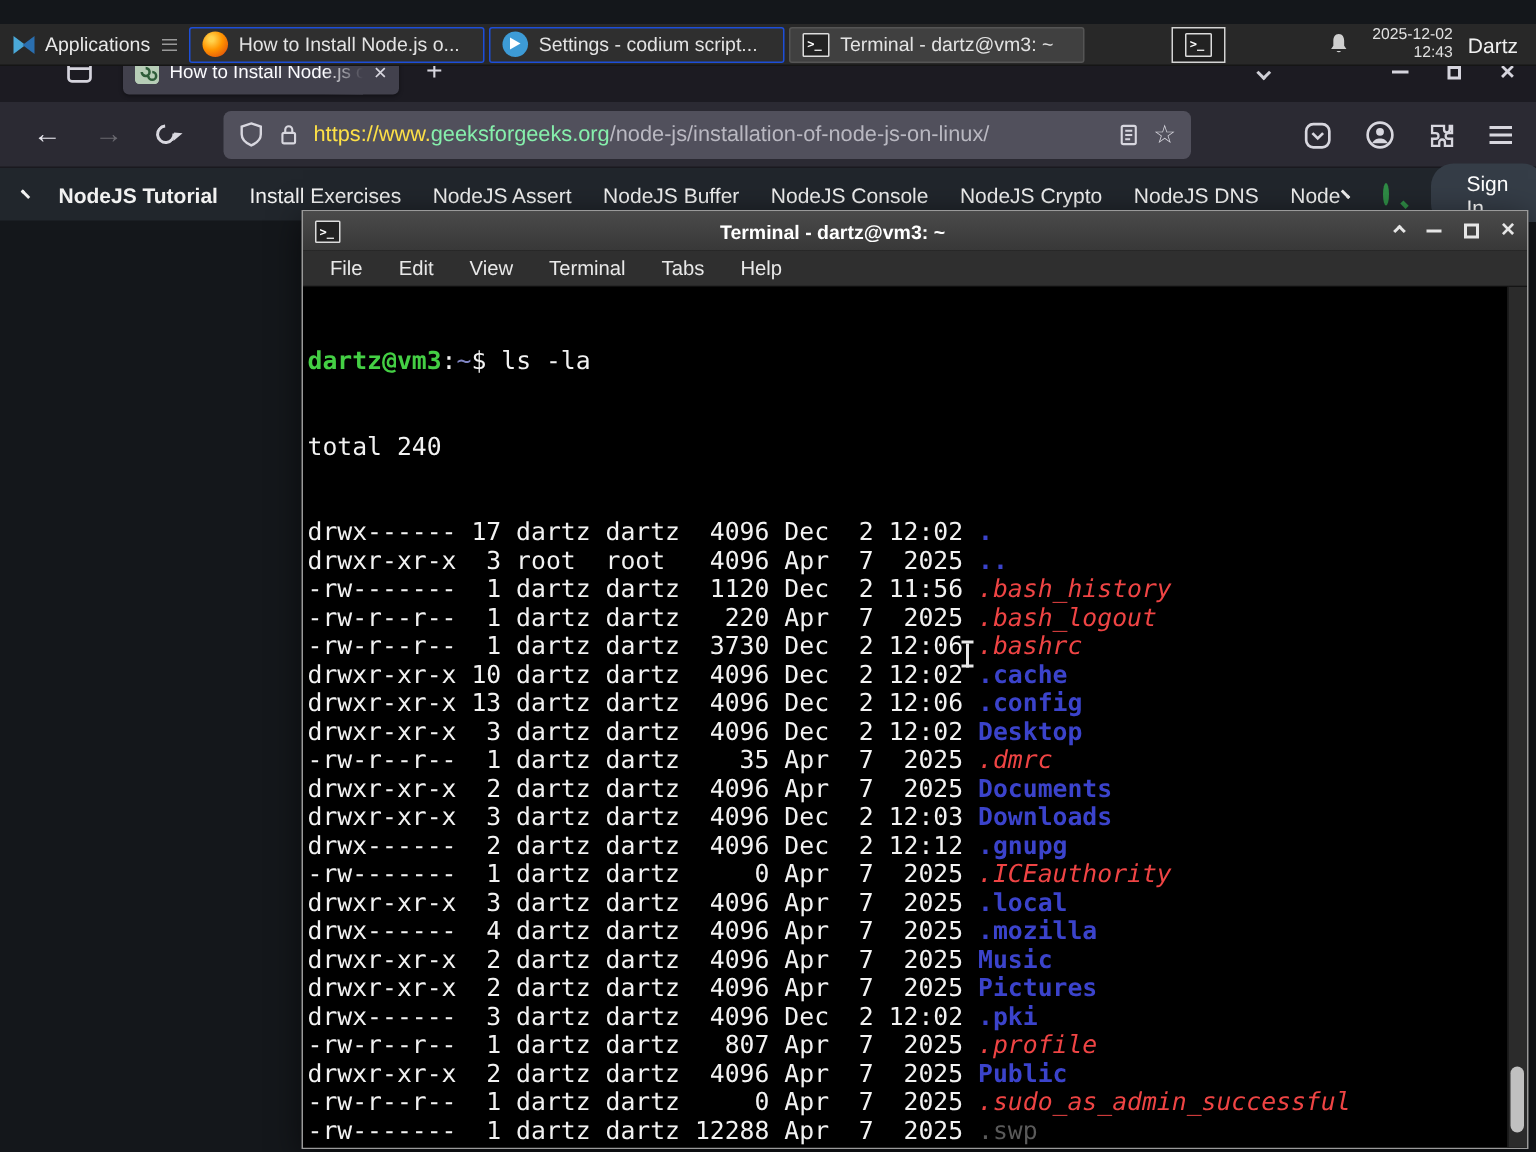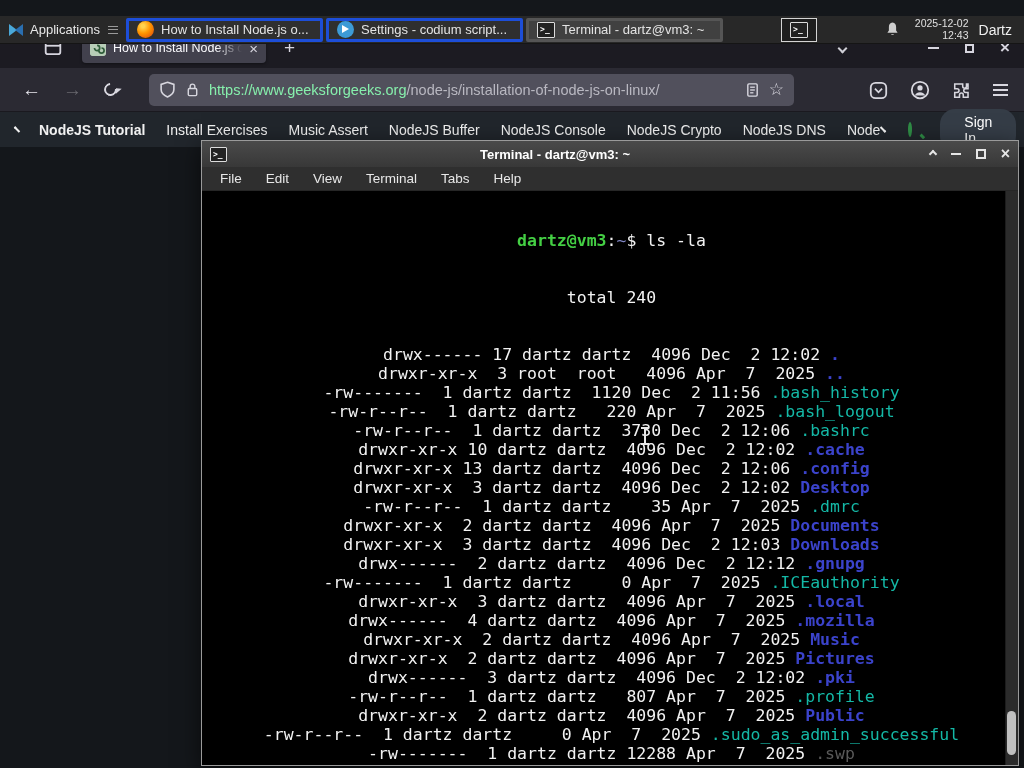--- a/index.html
+++ b/index.html
@@ -9,21 +9,21 @@
   
   #panel { position:absolute; left:0; top:16px; width:1024px; height:28px;
            background:#282828; border-bottom:1px solid #151515; z-index:40;
            display:flex; align-items:center; color:#e8e8e8; font-size:13px; }
   #apps-btn { display:flex; align-items:center; gap:6px; padding:0 8px; height:100%; }
   #apps-btn .lines { width:10px; height:8px; border-top:1.5px solid #9a9a9a;
            border-bottom:1.5px solid #9a9a9a; position:relative; margin-left:2px;}
   #apps-btn .lines::after{content:""; position:absolute; left:0; top:2.2px; width:10px; border-top:1.5px solid #9a9a9a;}
   .win-btn { display:flex; align-items:center; gap:7px; width:197px; height:24px;
              margin-right:3px; padding:0 8px; background:#2f2f2f;
-             border:3px solid #1d4ed8; border-radius:2px;
+             border:1px solid #1d4ed8; border-radius:2px;
              color:#e3e3e3; overflow:hidden; white-space:nowrap; }
   .win-btn.active { background:#404040; border-color:#555; }
   .win-btn .lbl { overflow:hidden; text-overflow:ellipsis; font-size:13px; }
   .mini-term { width:18px; height:16px; background:#222; border:1.5px solid #dcdcdc;
                color:#fff; font:bold 8px/13px "DejaVu Sans Mono", monospace;
                text-align:left; padding-left:2px; border-radius:1px; flex:none;}
   #pager-box { width:36px; height:24px; border:1px solid #d4d4d4; background:#1e1e1e;
                display:flex; align-items:center; justify-content:center; margin-left:55px;}
   #clock { text-align:right; font-size:10.5px; line-height:11.5px; color:#e0e0e0; margin:0 10px 0 14px; }
   #panel-user { font-size:14px; margin-right:12px; color:#f0f0f0;}
@@ -62,21 +62,21 @@
              display:flex; align-items:center; border-bottom:1px solid #1a191f;}
   .nav-arrow { font-size:19px; color:#e8e7ef; margin-left:22px; }
   .nav-arrow.dim { color:#69686f; }
   #reload { width:13px; height:13px; border:2px solid #d8d7df; border-radius:50%;
             border-top-color:transparent; transform:rotate(40deg); margin-left:22px; position:relative;}
   #reload::after { content:""; position:absolute; right:-3px; top:-4px;
             border:4px solid transparent; border-right-color:#d8d7df; transform:rotate(10deg);}
   #urlbar { width:645px; height:32px; margin-left:32px; background:#51505c; border-radius:5px;
             display:flex; align-items:center; padding:0 10px; gap:9px; }
   #urltext { flex:1; font-size:14.5px; white-space:nowrap; overflow:hidden; }
-  #urltext .dim1 { color:#86efac; } #urltext .host { color:#86efac; } #urltext .dim2 { color:#b9b8c1; }
+  #urltext .dim1 { color:#fde047; } #urltext .host { color:#86efac; } #urltext .dim2 { color:#b9b8c1; }
   .star { color:#d8d7df; font-size:17px; }
   #toolbar-right { position:absolute; right:0; top:0; height:44px; display:flex; align-items:center; gap:22px; padding-right:16px;}
   .burger { display:inline-block; width:15px; height:2px; background:#d8d7df;
             box-shadow:0 5px 0 #d8d7df, 0 10px 0 #d8d7df; margin-top:-10px;}
 
   
   #site-head { position:absolute; left:0; top:84px; width:1024px; height:36px; background:#21262c;
                display:flex; align-items:center; color:#f1f1f1; font-size:14px;
                border-bottom:1px solid #14171b; }
   #site-head .chev { border-color:#f1f1f1; }
@@ -101,23 +101,23 @@
   #term-controls .chev { border-color:#e6e6e6; width:6px; height:6px;}
   #term-controls .min-glyph { background:#e6e6e6; width:10px;}
   #term-controls .max-glyph { border-color:#e6e6e6; width:10px; height:10px;}
   #term-controls .x-glyph { color:#e6e6e6; font-size:16px;}
   #term-menu { height:24px; background:#2f2f2f; border-bottom:1px solid #262626;
                display:flex; align-items:center; gap:24px; padding-left:18px;
                color:#e8e8e8; font-size:13.5px; }
   #term-body { position:relative; height:574px; background:#000; overflow:hidden;
                font-family:"DejaVu Sans Mono", monospace; font-size:16.5px; line-height:19px;
                color:#f2f2f2; padding:2px 0 0 3px; white-space:pre; }
-  .tline { height:19px;text-align:center; }
+  .tline { height:19px; }
   .dir  { color:var(--dir-blue); font-weight:bold; }
-  .file { color:#14b8a6; }
+  .file { color:#ef4444;font-style:italic; }
   .dim  { color:var(--dim-gray); }
   .p-user { color:var(--prompt-green); font-weight:bold; }
   .p-cwd  { color:var(--cwd-blue); }
   #term-scroll { position:absolute; right:0; top:0; width:13px; height:574px; background:#2b2b2b;
                  border-left:1px solid #1c1c1c; }
   #term-thumb { position:absolute; right:2px; top:520px; width:9px; height:44px;
                 background:#c0c0c0; border-radius:5px; }
   
   #ibeam { position:absolute; left:438px; top:236px; width:10px; height:20px; }
   #ibeam::before { content:""; position:absolute; left:4px; top:2px; width:2px; height:16px; background:#e8e8e8;}
@@ -235,21 +235,21 @@
         <path d="M6 2.5 h3 v2 a1.6 1.6 0 0 0 3.2 0 v-2 h1.3 v4 h-2 a1.6 1.6 0 0 0 0 3.2 h2 v4 h-4 v-2 a1.6 1.6 0 0 0 -3.2 0 v2 h-4 v-4 h2 a1.6 1.6 0 0 0 0 -3.2 h-2 v-4 Z" fill="none" stroke="#d8d7df" stroke-width="1.3"></path>
       </svg>
       <span class="burger"></span>
     </div>
   </div>
 
   <div id="site-head">
     <span class="chev left" style="margin-left:16px"></span>
     <span class="nav-link" style="font-weight:bold">NodeJS Tutorial</span>
     <span class="nav-link">Install Exercises</span>
-    <span class="nav-link">Music Assert</span>
+    <span class="nav-link">NodeJS Assert</span>
     <span class="nav-link">NodeJS Buffer</span>
     <span class="nav-link">NodeJS Console</span>
     <span class="nav-link">NodeJS Crypto</span>
     <span class="nav-link">NodeJS DNS</span>
     <span class="nav-link">Node</span>
     <span class="chev right" style="margin-left:2px"></span>
     <span id="gfg-search"></span>
     <span id="signin">Sign In</span>
   </div>
 

